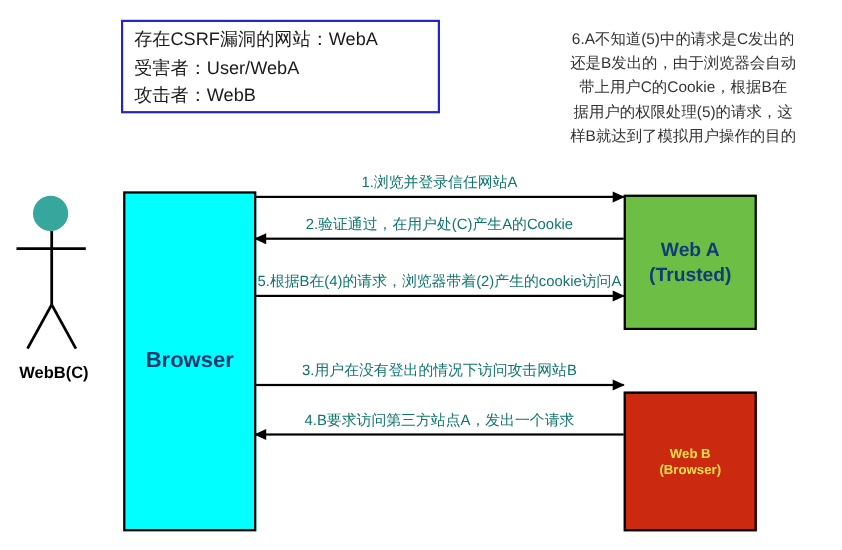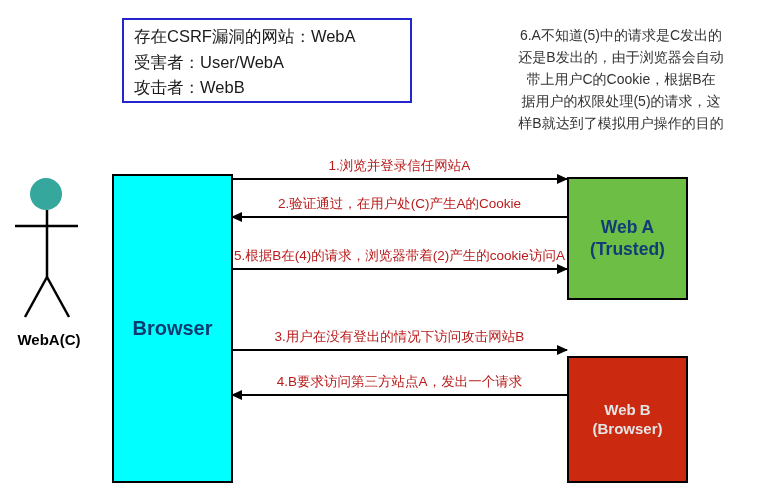--- a/index.html
+++ b/index.html
@@ -8,21 +8,21 @@
     font-family: "Liberation Sans", "DejaVu Sans", sans-serif;
     width: 765px; height: 500px; position: relative; overflow: hidden;
   }
   .canvas { position: absolute; left: 0; top: 0; width: 765px; height: 500px; background: #ffffff; }
 
   
   .info-box {
     position: absolute; left: 110px; top: 18px; width: 290px; height: 85px;
     border: 2px solid #2424cc; background: #ffffff;
     padding: 4px 10px; color: #1a1a1a;
-    font-size: 16.5px; line-height: 25.5px; white-space: nowrap; margin-left: 12px;
+    font-size: 16.5px; line-height: 25.5px; white-space: nowrap;
   }
 
   
   .note {
     position: absolute; left: 478px; top: 24px; width: 286px;
     color: #333333; font-size: 14px; line-height: 22px;
     text-align: center; white-space: nowrap;
   }
 
   
@@ -36,27 +36,27 @@
   .node {
     position: absolute; border: 2px solid #000000;
     display: flex; align-items: center; justify-content: center;
     text-align: center; font-weight: bold; margin-top: 40px;
   }
   .browser-box { left: 112px; top: 134px; width: 121px; height: 309px; background: #00ffff;
                  color: #0d3b70; font-size: 20px; }
   .weba-box   { left: 567px; top: 137px; width: 121px; height: 123px; background: #6cbe45;
                  color: #123c78; font-size: 17.5px; line-height: 1.25; }
   .webb-box   { left: 567px; top: 316px; width: 121px; height: 127px; background: #cb2a10;
-                 color: #e5e5e5; font-size: 15px; line-height: 1.25; }
+                 color: #fde047; font-size: 12px; line-height: 1.25; }
 
   
   .msg { position: absolute; left: 232px; width: 335px; height: 26px; }
   .msg .lbl {
     position: absolute; bottom: 5px; left: 0; width: 100%;
-    text-align: center; font-size: 13.5px; color: #b91c1c; white-space: nowrap;
+    text-align: center; font-size: 13.5px; color: #0f766e; white-space: nowrap;
   }
   .msg .ln { position: absolute; bottom: 0; left: 0; right: 0; height: 2px; background: #000000; }
   .msg .head { position: absolute; bottom: -4px; width: 0; height: 0; }
   .msg.dir-right .head {
     right: -1px;
     border-left: 11px solid #000000;
     border-top: 5px solid transparent; border-bottom: 5px solid transparent;
   }
   .msg.dir-left .head {
     left: -1px;
@@ -88,21 +88,21 @@
     <div>样B就达到了模拟用户操作的目的</div>
   </div>
 
   <svg class="actor-svg" viewBox="0 0 70 146" xmlns="http://www.w3.org/2000/svg">
     <circle cx="34" cy="18" r="16" fill="#35a79c"></circle>
     <line x1="35" y1="34" x2="35" y2="101" stroke="#000000" stroke-width="2.5"></line>
     <line x1="3" y1="50" x2="66" y2="50" stroke="#000000" stroke-width="2.5"></line>
     <line x1="35" y1="101" x2="13" y2="141" stroke="#000000" stroke-width="2.5"></line>
     <line x1="35" y1="101" x2="57" y2="141" stroke="#000000" stroke-width="2.5"></line>
   </svg>
-  <div class="actor-label">WebA(C)</div>
+  <div class="actor-label">WebB(C)</div>
 
   <div class="node browser-box">
     <span>Browser</span>
   </div>
 
   <div class="node weba-box">
     <div>
       <div>Web A</div>
       <div>(Trusted)</div>
     </div>

